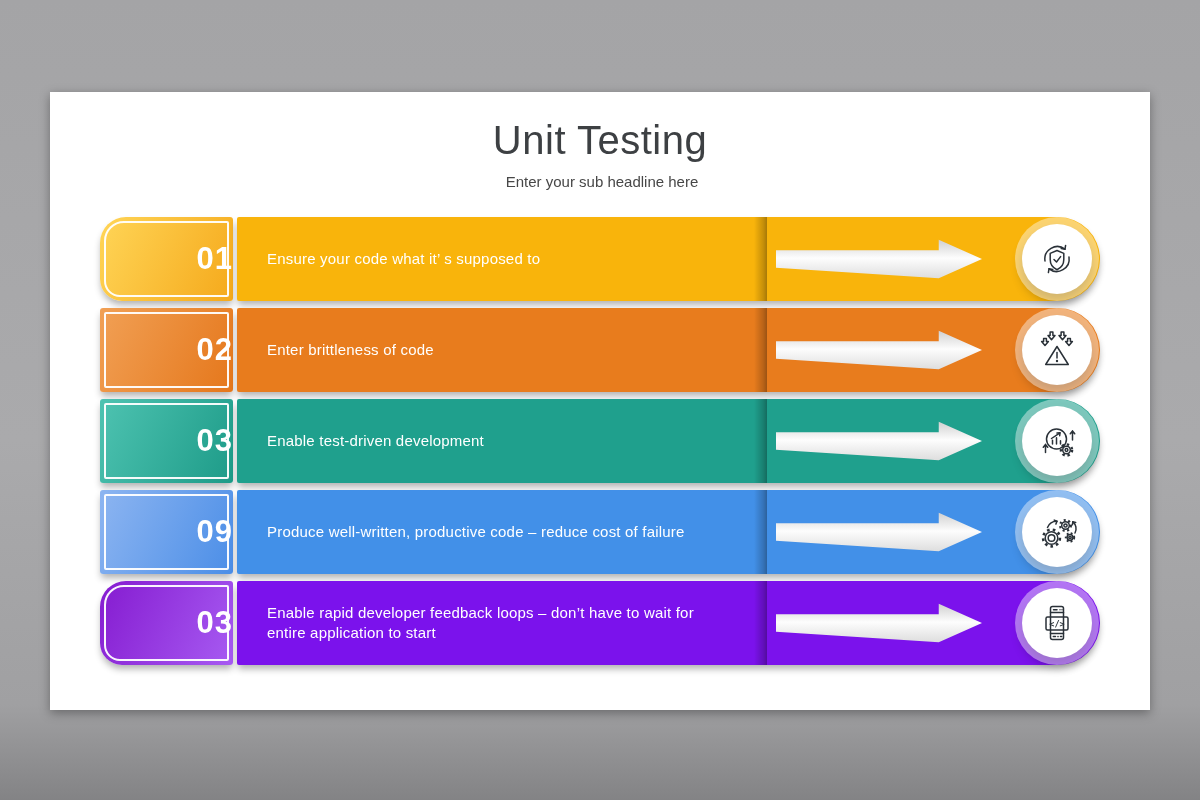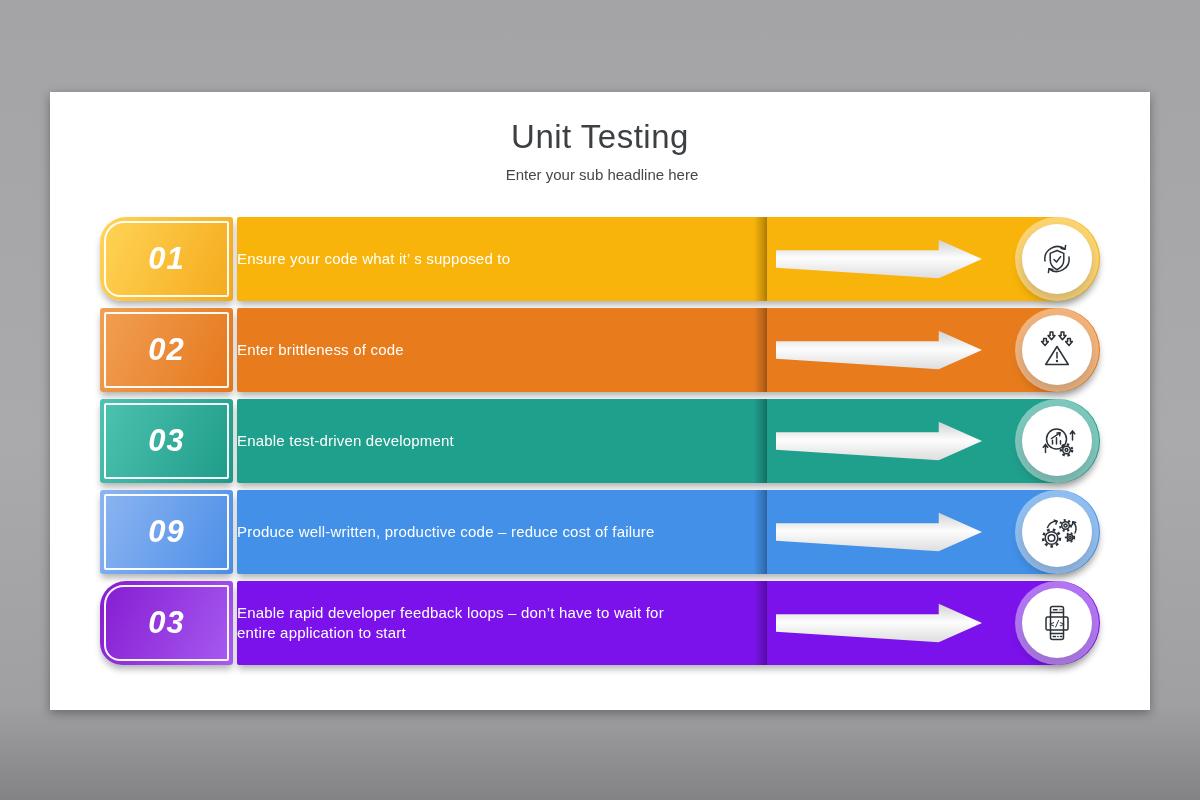--- a/index.html
+++ b/index.html
@@ -7,49 +7,48 @@
     width:1200px;height:800px;position:relative;overflow:hidden;
     background:linear-gradient(180deg,#a4a4a6 0%,#aaaaac 55%,#a0a0a2 88%,#838385 100%);
     font-family:"Liberation Sans",sans-serif;
   }
   .slide{
     position:absolute;left:50px;top:92px;width:1100px;height:618px;
     background:#ffffff;box-shadow:0 3px 10px rgba(0,0,0,.35);
   }
   .title{
     margin:0;padding-top:26px;text-align:center;
-    font-size:33px;font-weight:500;color:#3d4043;letter-spacing:.5px;
+    font-size:40px;font-weight:500;color:#3d4043;letter-spacing:.5px;
   }
   .subtitle{
     margin:10px 0 0 4px;text-align:center;font-size:15px;color:#474747;
   }
   .rows{position:absolute;left:50px;top:125px;width:1000px;}
   .row{position:relative;width:1000px;height:84px;margin-bottom:7px;}
   .numbox{
     position:absolute;left:0;top:0;width:133px;height:84px;
     background:linear-gradient(115deg,var(--num1),var(--num2));
-    border-radius:3px;display:flex;align-items:center;justify-content:center;
+    border-radius:3px;display:flex;align-items:center;justify-content:flex-end;
     box-shadow:0 5px 7px -1px rgba(0,0,0,.30);
-    font-style:italic;
   }
   .row.rounded .numbox{border-radius:26px 3px 3px 22px;}
   .numbox::after{
     content:"";position:absolute;inset:4px;border:2px solid rgba(255,255,255,.95);
     border-radius:2px;pointer-events:none;
   }
   .row.rounded .numbox::after{border-radius:20px 2px 2px 16px;}
   .num{color:#fff;font-size:31px;font-weight:bold;letter-spacing:1px;}
   .bar{
     position:absolute;left:137px;top:0;width:863px;height:84px;
     background:var(--bar);border-radius:2px 42px 42px 2px;
     display:flex;align-items:center;
     box-shadow:0 5px 7px -1px rgba(0,0,0,.30);
   }
   .bar-text{
-    max-width:468px;color:#ffffff;
+    padding-left:30px;max-width:468px;color:#ffffff;
     font-size:15px;line-height:1.35;letter-spacing:.2px;
   }
   .fold{
     position:absolute;left:517px;top:0;bottom:0;width:13px;
     background:linear-gradient(to right,rgba(0,0,0,0) 0%,rgba(0,0,0,.20) 70%,rgba(0,0,0,.33) 100%);
   }
   .arrow{
     position:absolute;left:539px;top:19px;width:206px;height:46px;
     clip-path:polygon(0 31%,79% 31%,79% 8%,100% 50%,79% 92%,0 69%);
     background:linear-gradient(180deg,#c7c7c7 0%,#fdfdfd 48%,#d8d8d8 100%);

